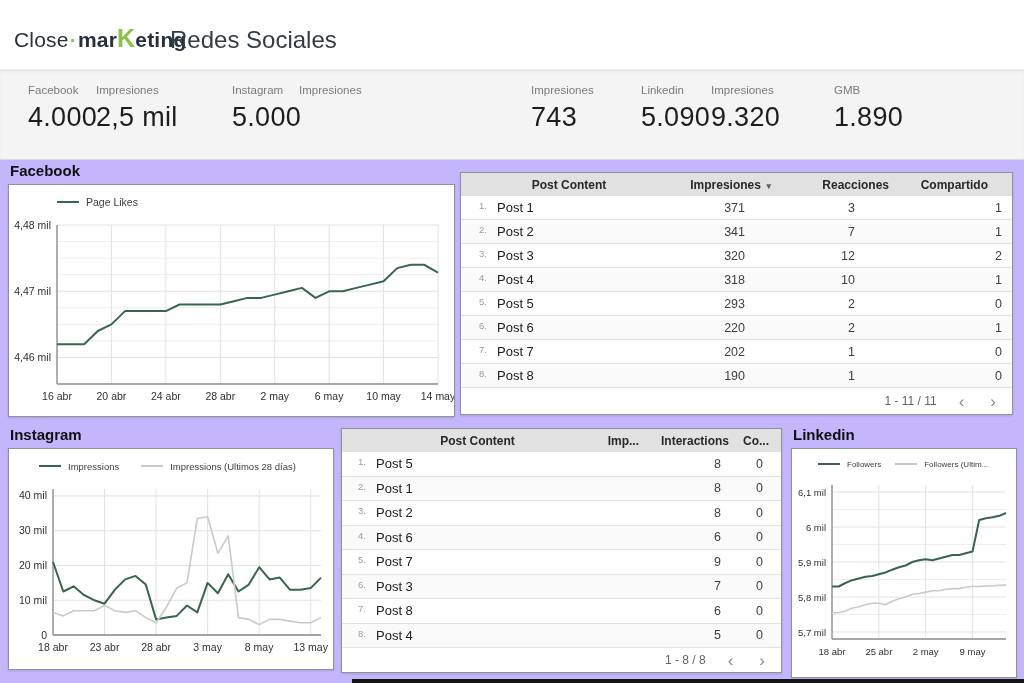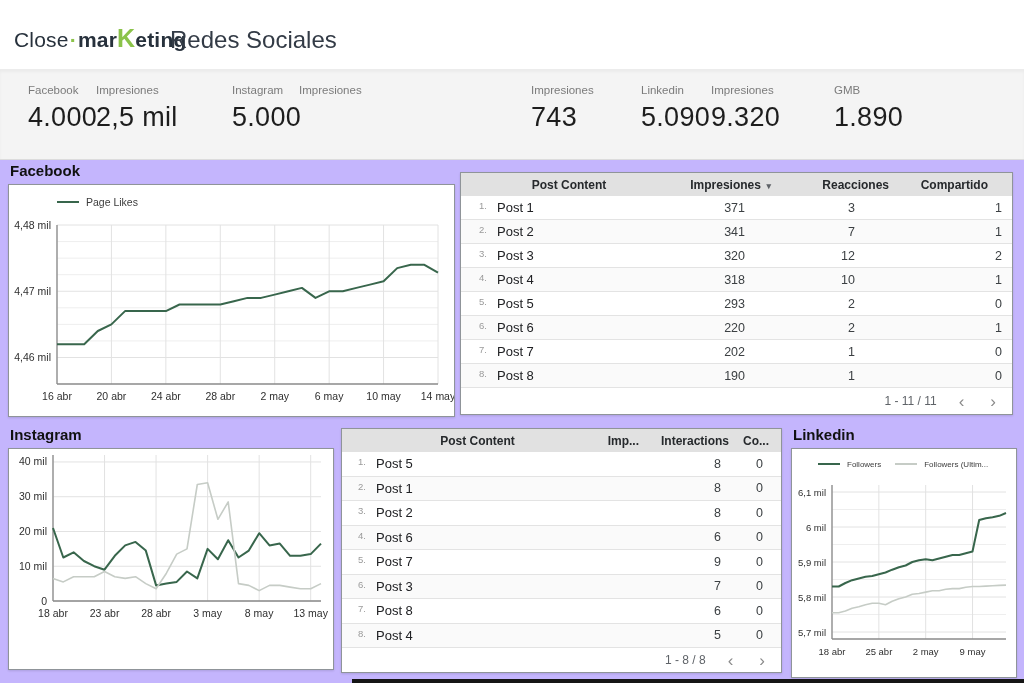--- a/index.html
+++ b/index.html
@@ -239,20 +239,30 @@
           <span class="pag-text">1 - 11 / 11</span>
           <span class="pag-chevs">
             <span class="chev">‹</span>
             <span class="chev">›</span>
           </span>
         </div>
       </div>
     </div>
 
   <div class="card" id="ig-chart-card" style="left:8px; top:448px; width:326px; height:222px;">
+    <div class="legend" style="padding-left:30px; gap:22px;">
+        <span class="legend-item">
+          <span class="legend-swatch" style="background: rgb(56, 102, 76);"></span>
+          <span class="legend-label" style="font-size: 9.5px;">Impressions</span>
+        </span>
+        <span class="legend-item">
+          <span class="legend-swatch" style="background: rgb(198, 204, 198);"></span>
+          <span class="legend-label" style="font-size: 9.5px;">Impressions (Ultimos 28 días)</span>
+        </span>
+      </div>
     <svg id="ig-svg" width="324" height="184">
         <line x1="44" y1="152" x2="312" y2="152" stroke="#e2e2e2" stroke-width="1"></line>
         <text x="38" y="155.5" font-size="10.5" text-anchor="end" fill="#2f2f2f">0</text>
         <line x1="44" y1="117.23809523809524" x2="312" y2="117.23809523809524" stroke="#e2e2e2" stroke-width="1"></line>
         <text x="38" y="120.73809523809524" font-size="10.5" text-anchor="end" fill="#2f2f2f">10 mil</text>
         <line x1="44" y1="82.47619047619048" x2="312" y2="82.47619047619048" stroke="#e2e2e2" stroke-width="1"></line>
         <text x="38" y="85.97619047619048" font-size="10.5" text-anchor="end" fill="#2f2f2f">20 mil</text>
         <line x1="44" y1="47.71428571428571" x2="312" y2="47.71428571428571" stroke="#e2e2e2" stroke-width="1"></line>
         <text x="38" y="51.21428571428571" font-size="10.5" text-anchor="end" fill="#2f2f2f">30 mil</text>
         <line x1="44" y1="12.952380952380963" x2="312" y2="12.952380952380963" stroke="#e2e2e2" stroke-width="1"></line>

